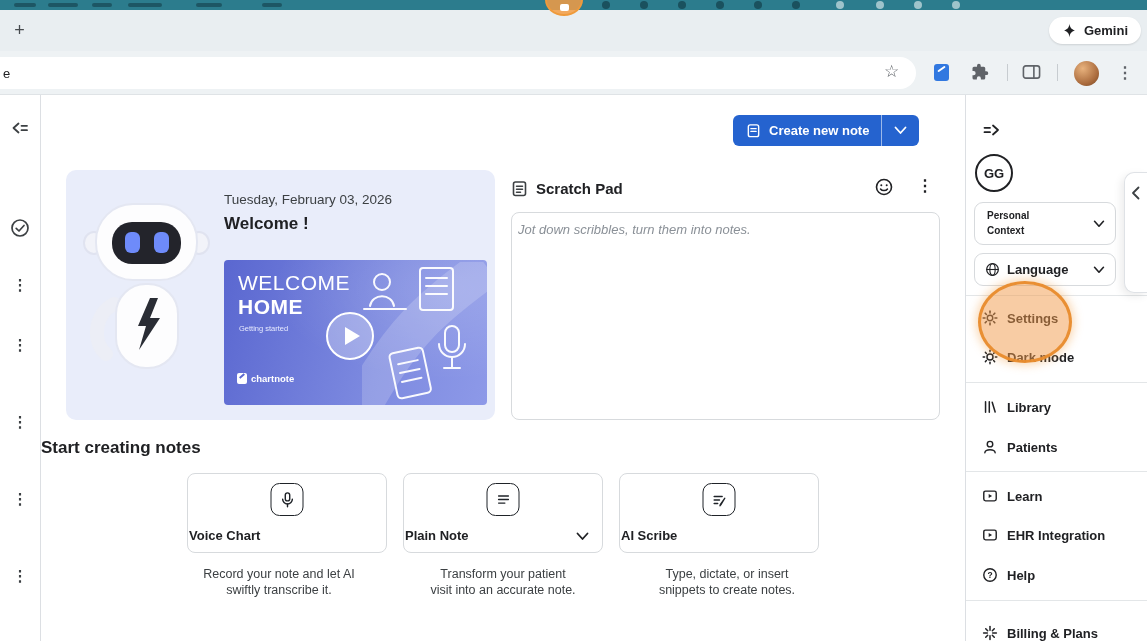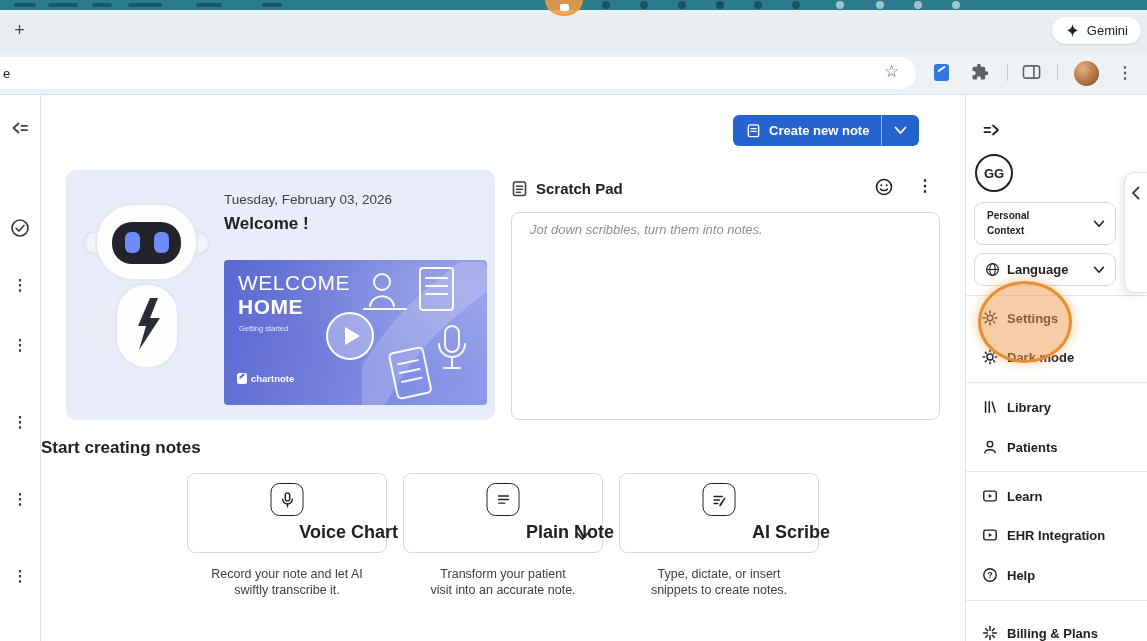--- a/index.html
+++ b/index.html
@@ -14,21 +14,21 @@
   .mb-dot.light{background:rgba(255,255,255,.55)}
   .top-hl{position:absolute;left:545px;top:-16px;width:38px;height:32px;border-radius:50%;
     background:rgba(243,156,68,.85);border:2px solid #ef9a3b;z-index:2}
   .top-hl::after{content:"";position:absolute;left:13px;top:18px;width:9px;height:7px;border-radius:2px;background:#fff}
 
   
   .tabstrip{position:absolute;left:0;top:10px;width:1147px;height:41px;background:#e9eef1}
   .newtab{position:absolute;left:6px;top:7px;width:27px;height:27px;border-radius:50%;
     display:flex;align-items:center;justify-content:center;font-size:18px;color:#474b4f}
   .gemini-pill{position:absolute;right:6px;top:7px;height:27px;padding:0 13px;background:#fff;border-radius:14px;
-    display:flex;align-items:center;gap:7px;font-size:13px;font-weight:400;color:#202124;box-shadow:0 1px 2px rgba(0,0,0,.12)}
+    display:flex;align-items:center;gap:7px;font-size:13px;font-weight:700;color:#202124;box-shadow:0 1px 2px rgba(0,0,0,.12)}
 
   
   .toolbar{position:absolute;left:0;top:51px;width:1147px;height:44px;background:#eef2f4;border-bottom:1px solid #dfe3e6}
   .omnibox{position:absolute;left:-24px;top:6px;width:940px;height:32px;background:#fff;border-radius:17px;
     display:flex;align-items:center;padding-left:27px;font-size:13px;color:#202124}
   .star{position:absolute;left:884px;top:11px;font-size:17px;color:#5f6368;line-height:20px}
   .ext-blue{position:absolute;left:934px;top:13px;width:15px;height:17px;border-radius:3px;background:#3178e0}
   .ext-blue::after{content:"";position:absolute;left:3px;top:4px;width:9px;height:2px;background:#fff;transform:rotate(-35deg);border-radius:1px}
   .tb-ico{position:absolute;top:12px}
   .tdiv{position:absolute;top:13px;width:1px;height:17px;background:#c7ccd0}
@@ -65,33 +65,33 @@
   .bplay-tri{width:0;height:0;border-left:15px solid #fff;border-top:9px solid transparent;border-bottom:9px solid transparent;margin-left:4px}
   .bbrand{position:absolute;left:13px;top:113px;display:flex;align-items:center;gap:4px;color:#fff;font-size:9.5px;font-weight:700}
   .bflag{width:10px;height:11px;background:#fff;border-radius:2px;position:relative}
   .bflag::after{content:"";position:absolute;left:2px;top:2px;width:6px;height:2px;background:#5a67d0;transform:rotate(-40deg)}
   .bart{position:absolute;left:138px;top:2px}
 
   .sp-title-row{position:absolute;left:470px;top:85px;display:flex;align-items:center;gap:8px}
   .sp-title{font-size:15px;font-weight:700;color:#202124}
   .sp-smiley{position:absolute;left:833px;top:82px}
   .sp-dots{position:absolute;left:876px;top:80px;font-size:16px;font-weight:700;color:#202124;line-height:22px}
-  .sp-area{position:absolute;left:470px;top:117px;width:429px;height:208px;border:1px solid #d7dadd;border-radius:8px;padding:9px 18px}
+  .sp-area{position:absolute;left:470px;top:117px;width:429px;height:208px;border:1px solid #d7dadd;border-radius:8px;padding:9px 6px}
   .sp-ph{font-style:italic;color:#8a9097;font-size:13px}
 
   .start-h{position:absolute;left:0;top:343px;width:924px;text-align:left;font-size:17px;font-weight:700;color:#202124}
 
   .cards{position:absolute;left:0;top:378px;width:924px;display:flex;justify-content:center;gap:16px}
   .card{position:relative;width:200px;height:80px;background:#fff;border:1px solid #d7dadd;border-radius:8px}
   .icon-box{position:absolute;left:50%;top:9px;transform:translateX(-50%);width:33px;height:33px;
     border:1.8px solid #1f2328;border-radius:9px;display:flex;align-items:center;justify-content:center}
-  .card-label{position:absolute;left:12px;bottom:9px;width:100%;text-align:right;font-size:18px;font-weight:700;color:#202124}
+  .card-label{position:absolute;left:1px;bottom:9px;width:100%;text-align:left;font-size:13px;font-weight:700;color:#202124}
   .card-chevron{position:absolute;right:13px;bottom:11px}
 
-  .descs{position:absolute;left:0;top:472px;width:924px;display:flex;justify-content:center;gap:16px}
+  .descs{position:absolute;left:0;top:472px;width:924px;display:flex;justify-content:center;gap:24px}
   .desc{width:200px;text-align:center;font-size:12.5px;color:#3c4043;line-height:15.5px}
   .desc span{display:block;margin:0 auto}
   .desc .w1{width:176px}.desc .w2{width:150px}.desc .w3{width:162px}
 
   
   .sidebar{position:absolute;left:965px;top:95px;width:182px;height:546px;background:#fff;border-left:1px solid #dcdfe3;overflow:hidden}
   .sb-expand{position:absolute;left:16px;top:26px}
   .sb-avatar{position:absolute;left:9px;top:59px;width:38px;height:38px;border:2px solid #202124;border-radius:50%;
     display:flex;align-items:center;justify-content:center;font-size:13px;font-weight:700;color:#202124}
   .pc-pill{position:absolute;left:8px;top:107px;width:142px;height:43px;border:1px solid #d7dadd;border-radius:9px;

